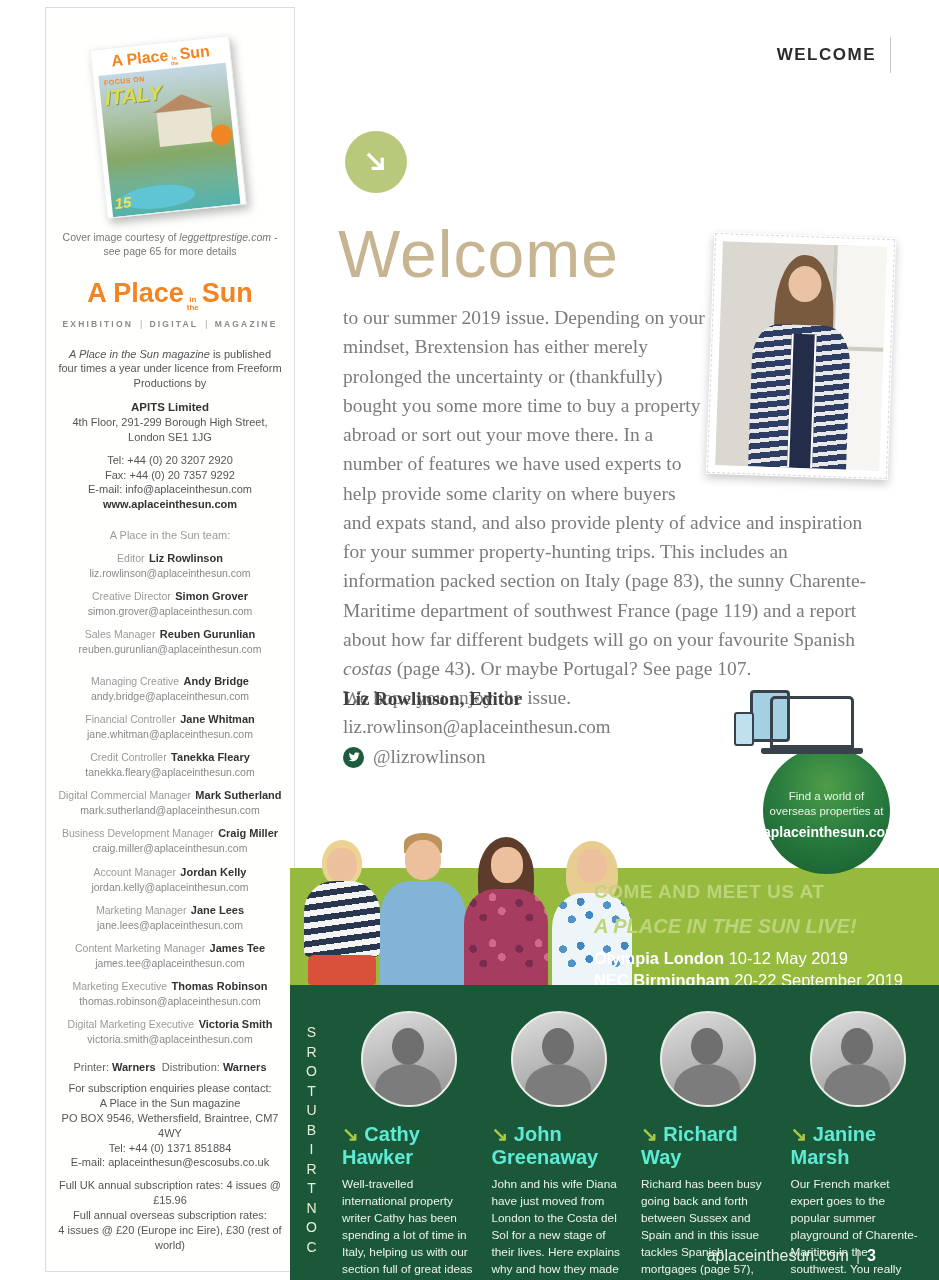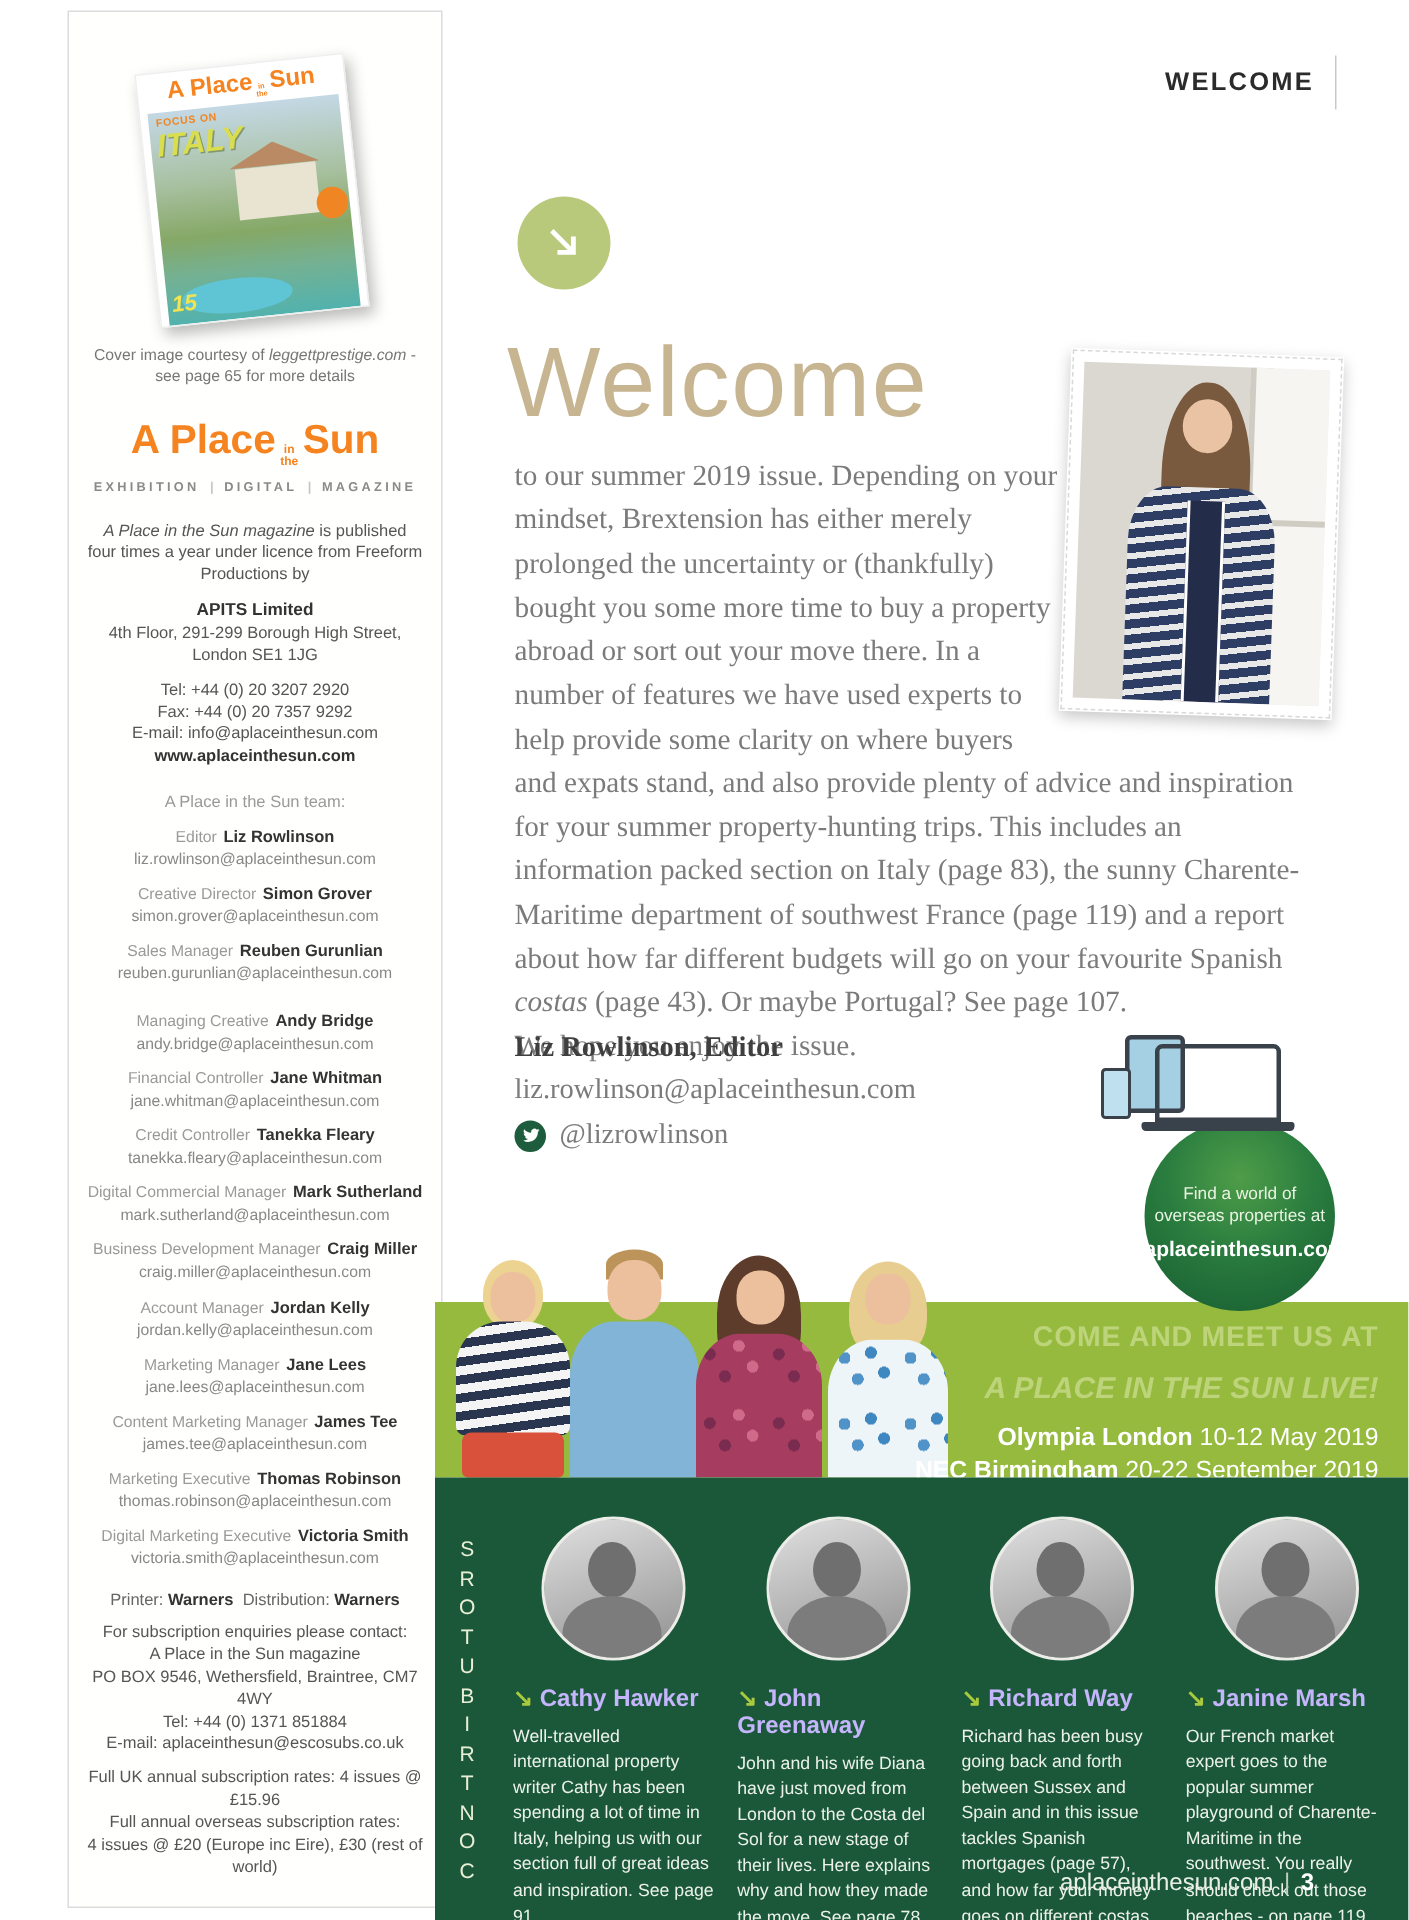--- a/index.html
+++ b/index.html
@@ -98,21 +98,21 @@
            border:3px solid #39414b;border-radius:4px;box-sizing:border-box;}
   .dev-ph{position:absolute;left:2px;bottom:8px;width:16px;height:30px;background:#bfe0ee;
           border:2px solid #39414b;border-radius:3px;}
   .badge-circle{position:absolute;right:49px;top:747px;width:127px;height:127px;border-radius:50%;
                 background:radial-gradient(circle at 50% 30%,#4f9d49 0%,#2a7d3f 45%,#175c31 100%);
                 text-align:center;color:#fff;box-sizing:border-box;padding-top:42px;z-index:2;}
   .badge-circle .l{font-size:11.5px;line-height:1.3;color:#eaf4e3;}
   .badge-circle .s{font-size:14px;font-weight:700;margin-top:5px;}
 
   #banner{position:absolute;left:290px;top:868px;width:649px;height:117px;background:#95ba3e;}
-  .banner-text{position:absolute;right:20px;top:13px;text-align:right;}
+  .banner-text{position:absolute;right:36px;top:13px;text-align:left;}
   .bt1{font-size:19px;font-weight:800;color:#bdd47b;letter-spacing:.5px;}
   .bt2{font-size:20px;font-weight:800;font-style:italic;color:#bdd47b;margin-top:12px;}
   .events{margin-top:9px;color:#fff;font-size:16.5px;line-height:1.35;}
   .ev-venue{font-weight:700;}
   .people{position:absolute;left:6px;bottom:0;width:360px;height:150px;}
   .person{position:absolute;bottom:0;}
   .p-face{position:absolute;background:#ecbf9d;border-radius:46%;}
   .p1{left:0;width:92px;height:145px;}
   .p1 .p-hair{position:absolute;left:26px;top:0;width:40px;height:46px;background:#ecd391;border-radius:50% 50% 45% 45%;}
   .p1 .p-face{left:31px;top:8px;width:30px;height:34px;}
@@ -145,21 +145,21 @@
   #contrib{position:absolute;left:290px;top:985px;width:649px;height:295px;background:#1a5839;}
   .vlabel{position:absolute;left:16px;top:40px;display:flex;flex-direction:column-reverse;align-items:center;
           gap:5.5px;color:#e9eed6;font-size:14px;line-height:1;}
   .cols{position:absolute;left:52px;right:14px;top:26px;display:grid;grid-template-columns:repeat(4,1fr);
         column-gap:15px;}
   .c-photo{width:92px;height:92px;border-radius:50%;margin:0 auto;border:2px solid #ecece8;position:relative;
            overflow:hidden;background:linear-gradient(160deg,#e0e0e0,#8f8f8f);}
   .c-photo::before{content:"";position:absolute;left:29px;top:15px;width:32px;height:37px;border-radius:50%;background:#6f6f6f;}
   .c-photo::after{content:"";position:absolute;left:12px;top:51px;width:66px;height:50px;
                   border-radius:50% 50% 0 0;background:#7c7c7c;}
-  .c-name{margin-top:15px;font-size:16px;font-weight:700;color:#c4b5fd;}
+  .c-name{margin-top:15px;font-size:20px;font-weight:700;color:#5eead4;}
   .c-name::before{content:"\2198  ";color:#a9c93f;}
   .c-bio{margin-top:7px;font-size:11.8px;line-height:1.45;color:#edf2e9;}
   .contrib-footer{position:absolute;right:63px;bottom:15px;font-size:16px;color:#e9efe7;}
   .contrib-footer .sep{margin:0 7px;color:#bcd0bf;}
   .contrib-footer .pg{font-weight:700;color:#fff;}
 </style>
 </head>
 <body>
 
 <aside id="sidebar">

